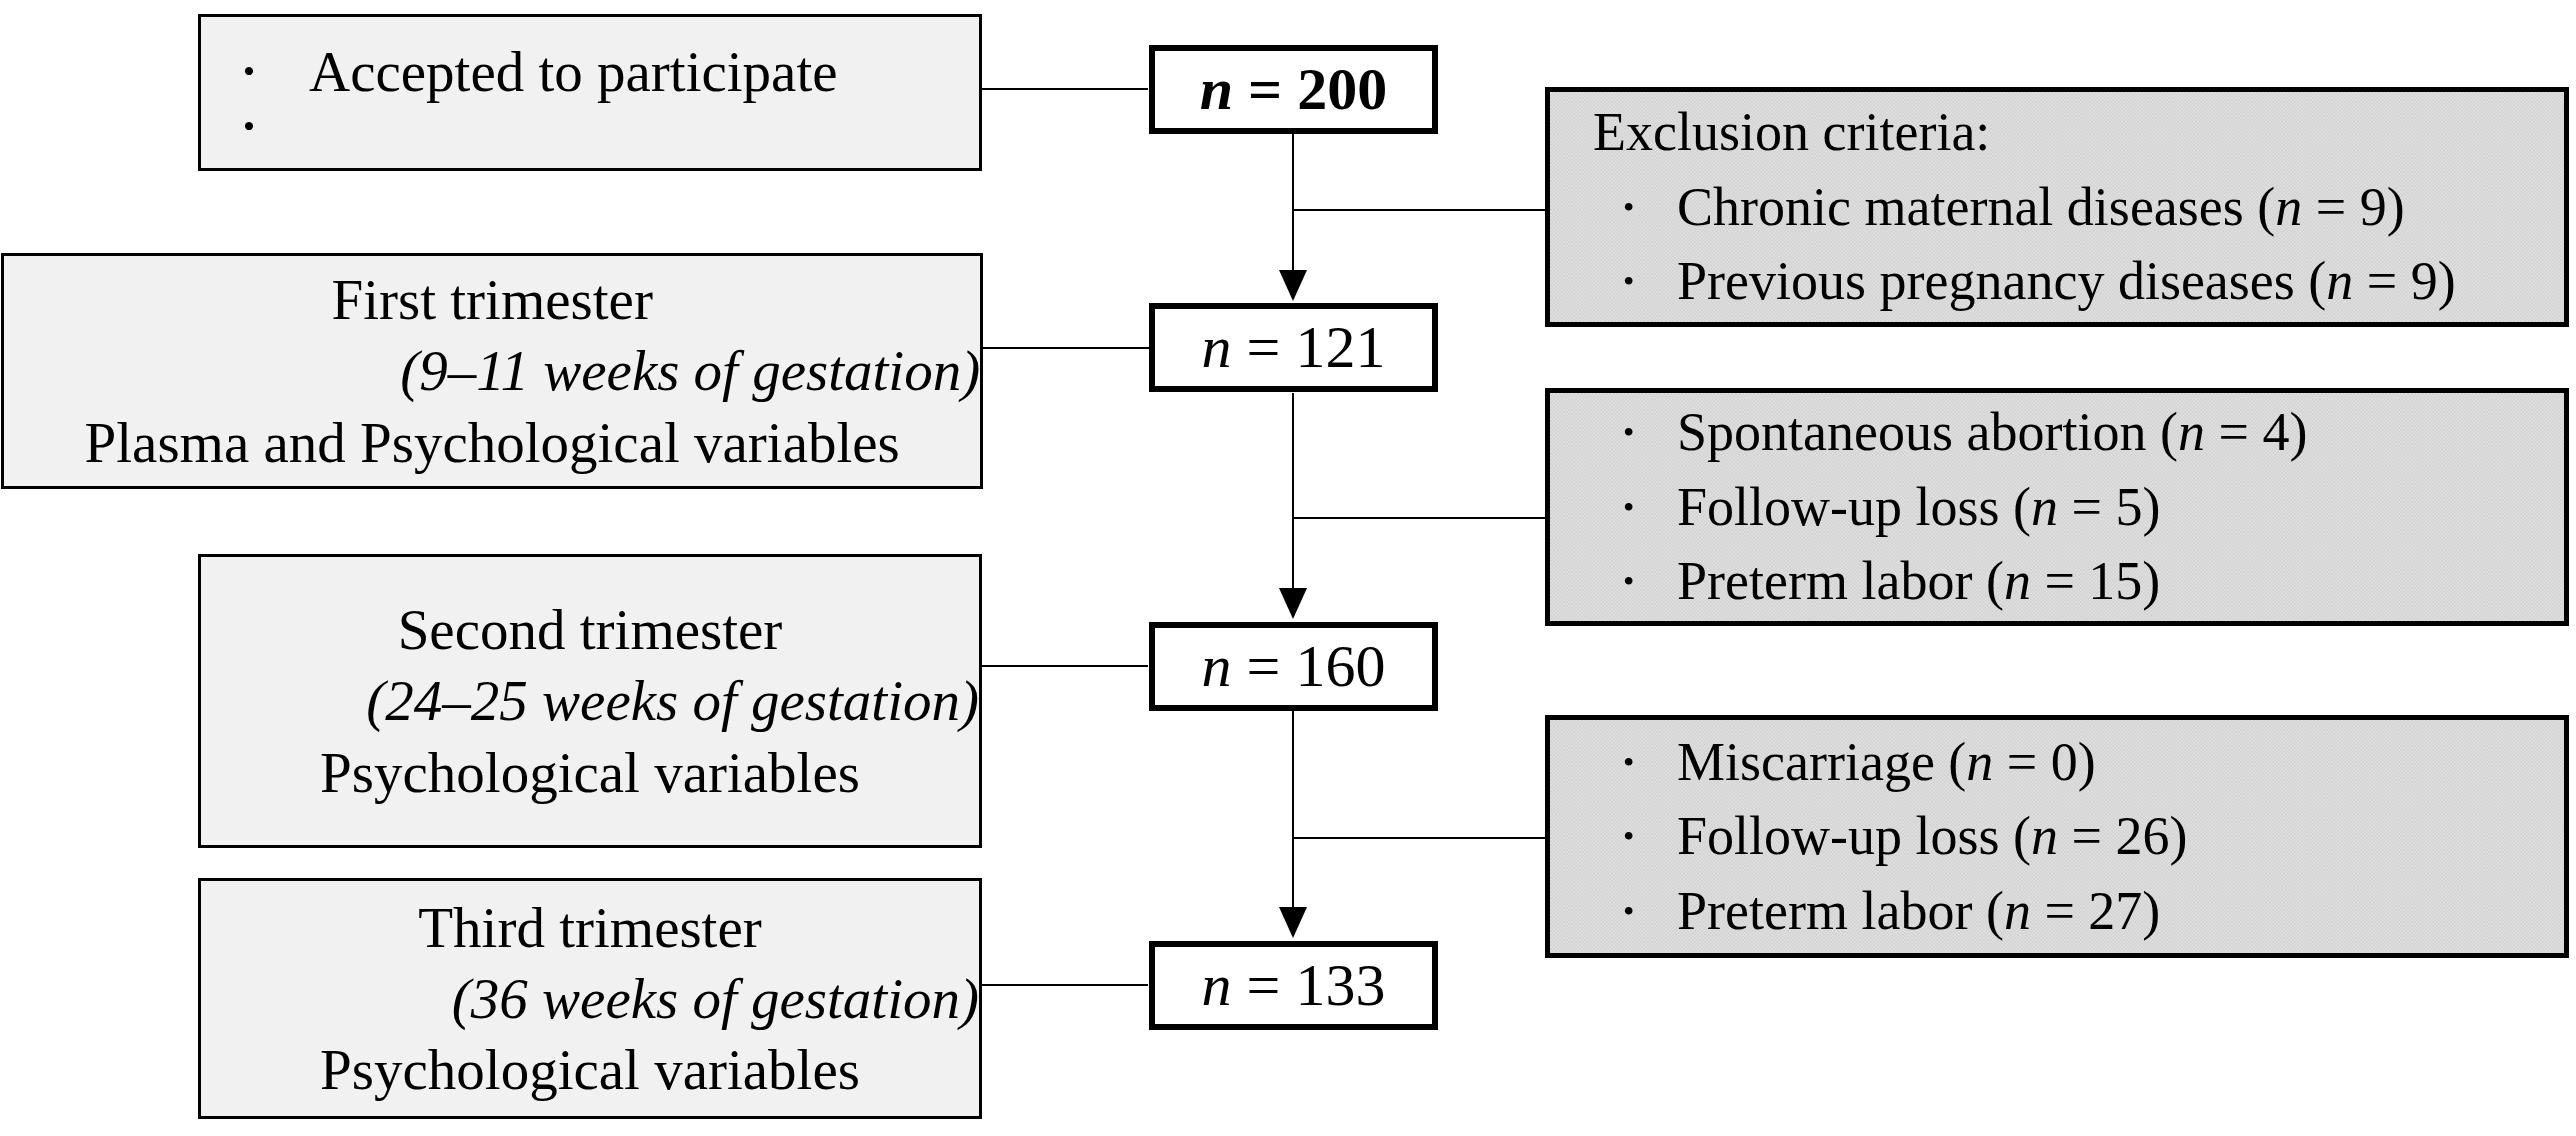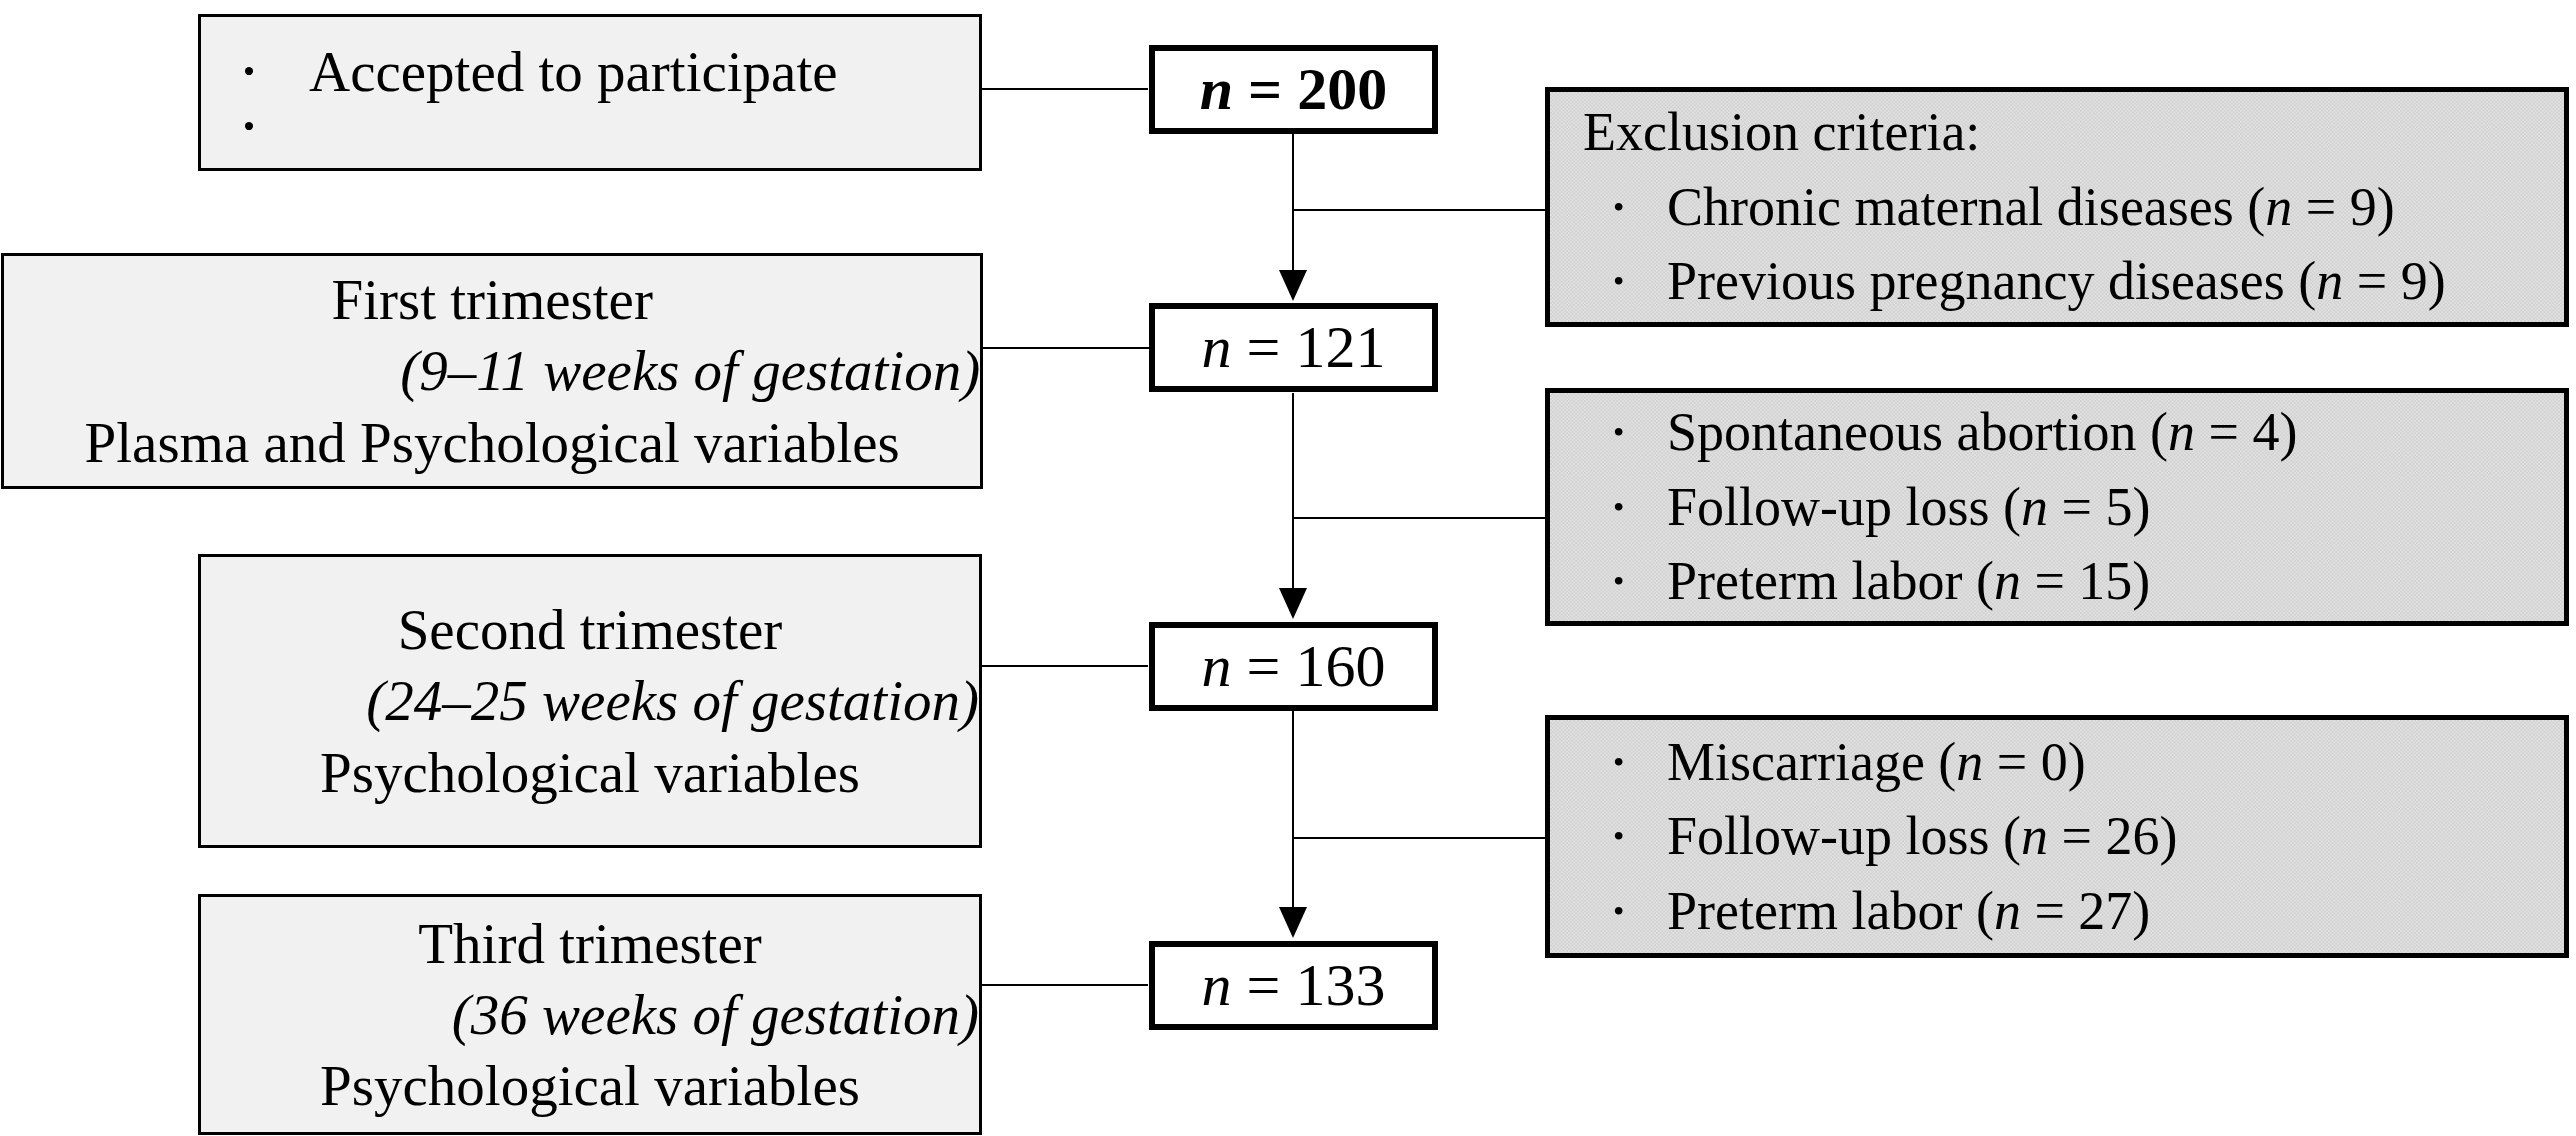--- a/index.html
+++ b/index.html
@@ -42,21 +42,21 @@
     white-space:pre;
   }
   .count .nvar{font-style:italic;}
   
   .excl{
     background-color:var(--exclusion-box-bg,#e0e0e0);
     background-image:repeating-conic-gradient(var(--exclusion-check,#d2d2d2) 0% 25%, transparent 0% 50%);
     background-size:3.6px 3.6px;
     border:5.4px solid var(--border,#000);
     text-align:left;
-    padding-left:33px;padding-right:6px;
+    padding-left:43px;padding-right:6px;
     font-size:54px;line-height:1.38;
   }
   .excl .brow{display:flex;align-items:center;white-space:nowrap;}
   .excl .bullet{flex:0 0 84px;padding-left:30px;box-sizing:border-box;font-size:0.6em;}
   .excl .hdr{white-space:nowrap;}
   .nvar{font-style:italic;}
   
   .hline{position:absolute;height:2.4px;background:var(--connector,#000);}
   .vline{position:absolute;width:2.4px;background:var(--connector,#000);}
   .arrow{
@@ -102,21 +102,21 @@
     <div class="it">(9–11 weeks of gestation)</div>
     <div>Plasma and Psychological variables</div>
   </div>
 
   <div class="box stage" style="left:198px;top:554px;width:784px;height:294px;">
     <div>Second trimester</div>
     <div class="it">(24–25 weeks of gestation)</div>
     <div>Psychological variables</div>
   </div>
 
-  <div class="box stage" style="left:198px;top:878px;width:784px;height:241px;margin-top:16px;">
+  <div class="box stage" style="left:198px;top:878px;width:784px;height:241px;">
     <div>Third trimester</div>
     <div class="it">(36 weeks of gestation)</div>
     <div>Psychological variables</div>
   </div>
 
   <div class="box excl" style="left:1545px;top:87px;width:1024px;height:240px;">
     <div class="hdr">Exclusion criteria:</div>
     <div class="brow">
       <span class="bullet">•</span>
       <span><span>Chronic maternal diseases (</span><span class="nvar">n</span><span> = 9)</span></span>

